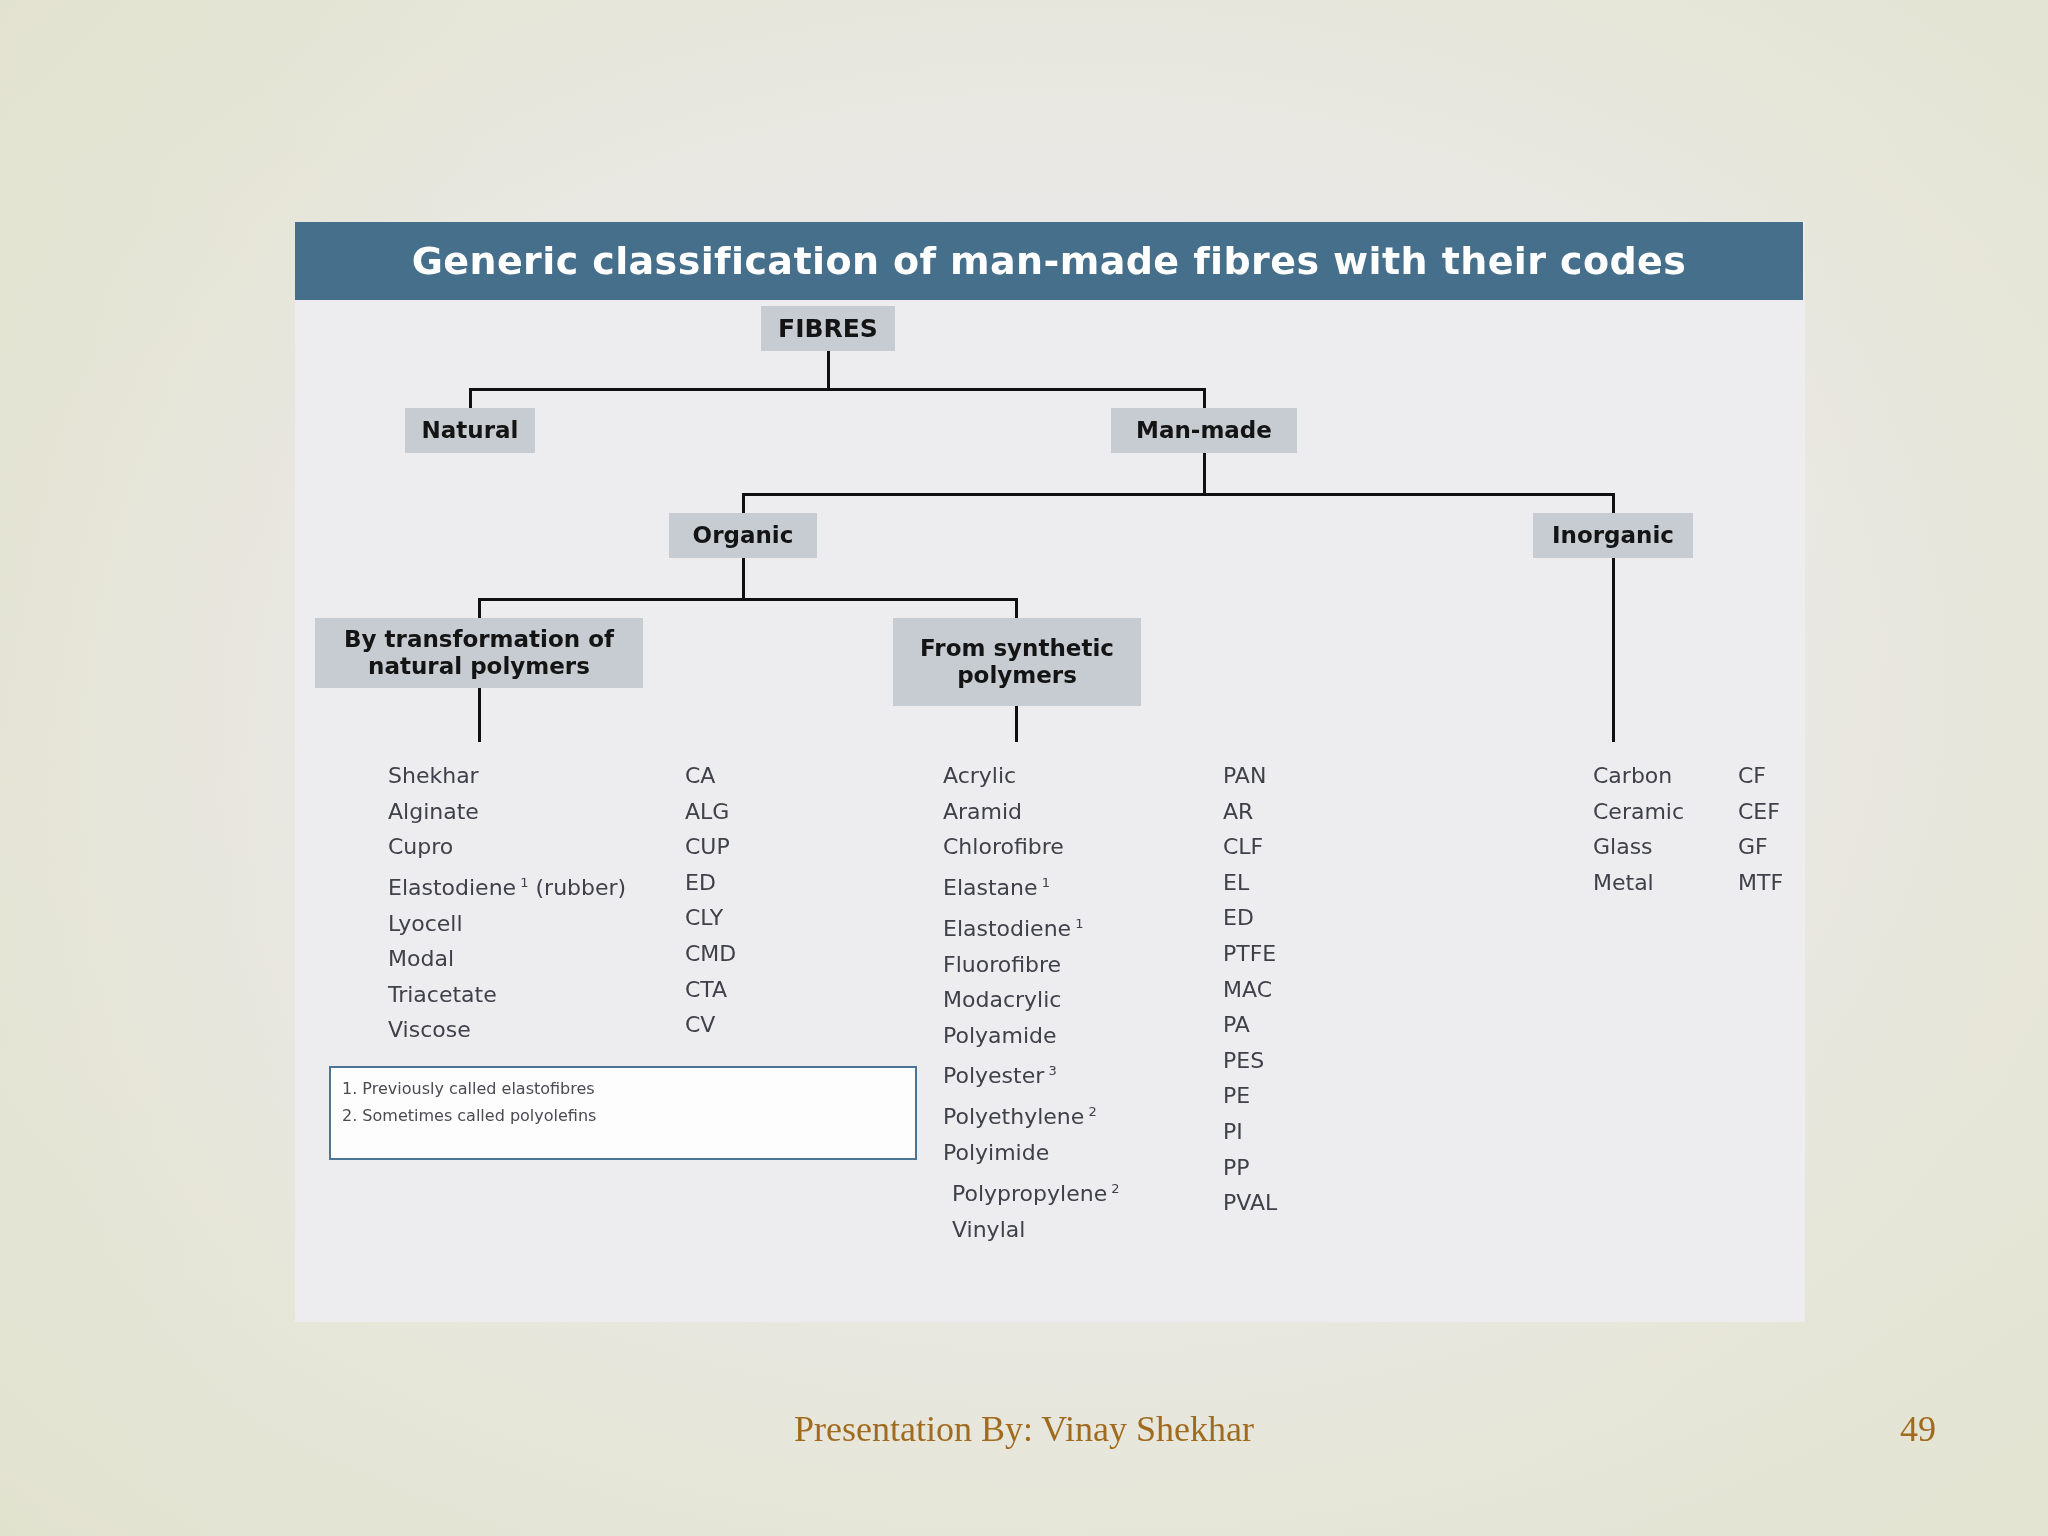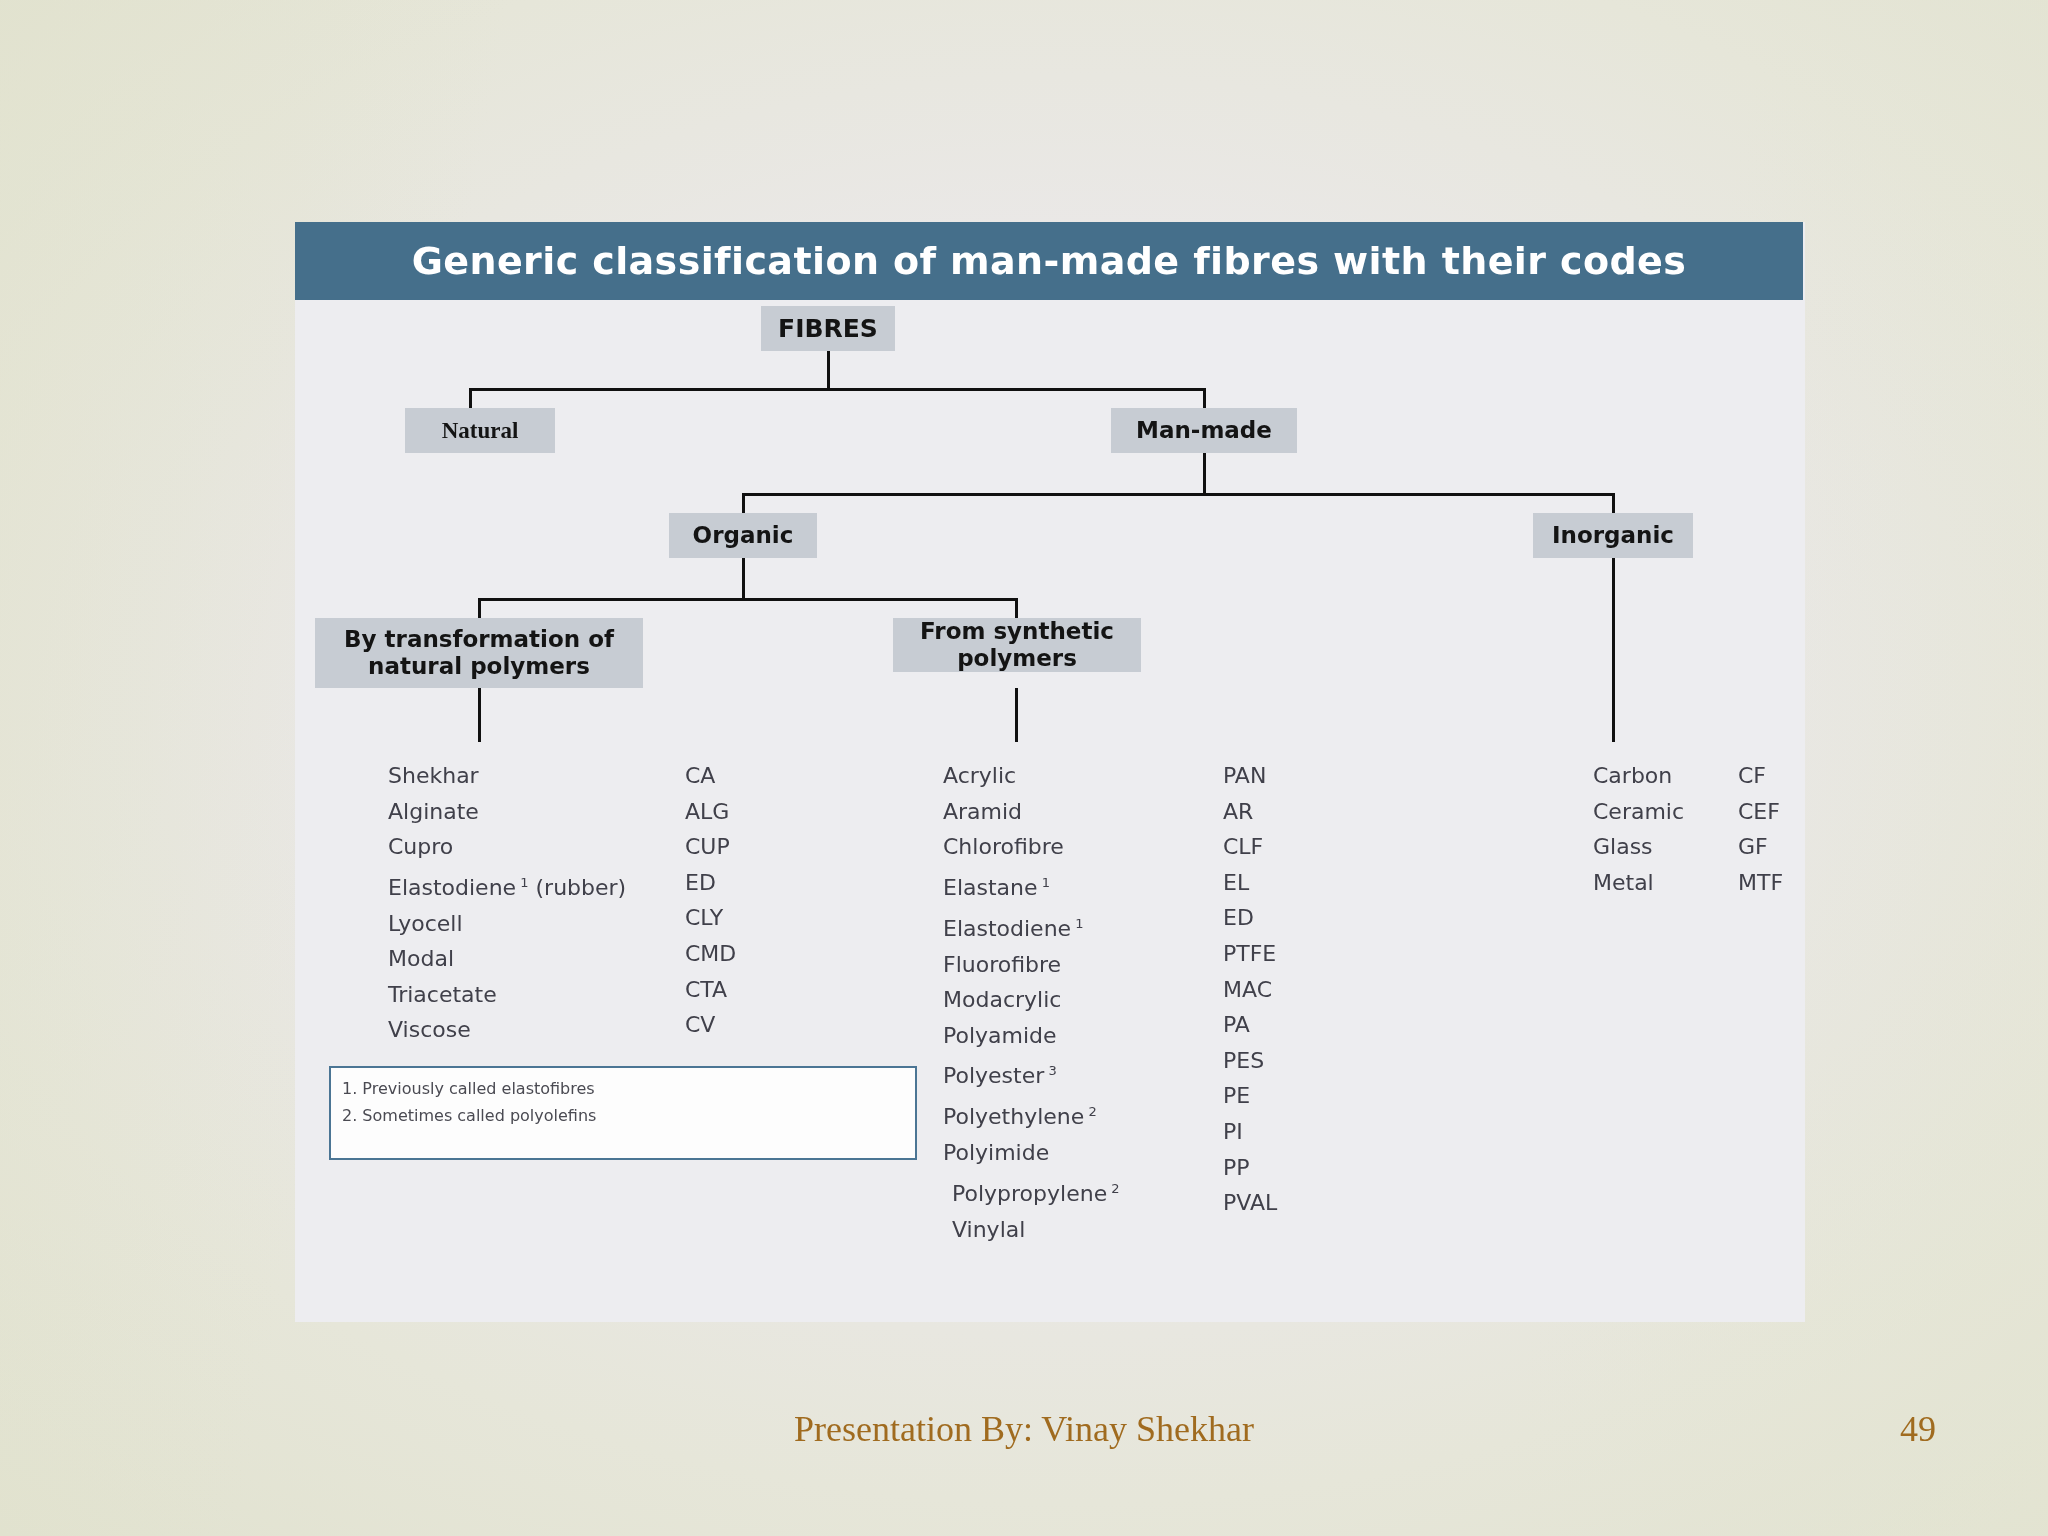--- a/index.html
+++ b/index.html
@@ -77,26 +77,26 @@
     font-weight: bold;
     display: flex;
     align-items: center;
     justify-content: center;
     text-align: center;
     line-height: 1.18;
     box-sizing: border-box;
   }
 
   .n-fibres   { left: 466px; top: 6px;   width: 134px; height: 45px; font-size: 25px; }
-  .n-natural  { left: 110px; top: 108px; width: 150px; height: 45px; font-size: 23px; font-family: Liberation Serif, serif; }
+  .n-natural  { left: 110px; top: 108px; width: 130px; height: 45px; font-size: 23px; }
   .n-manmade  { left: 816px; top: 108px; width: 186px; height: 45px; font-size: 23px; }
   .n-organic  { left: 374px; top: 213px; width: 148px; height: 45px; font-size: 23px; }
   .n-inorg    { left: 1238px; top: 213px; width: 160px; height: 45px; font-size: 23px; }
   .n-bytrans  { left: 20px;  top: 318px; width: 328px; height: 70px; font-size: 23px; padding: 0 6px;}
-  .n-fromsyn  { left: 598px; top: 318px; width: 248px; height: 54px; font-size: 23px; padding: 0 6px;}
+  .n-fromsyn  { left: 598px; top: 318px; width: 248px; height: 88px; font-size: 23px; padding: 0 6px;}
 
   .ln { position: absolute; background: #101010; }
   .ln.v { width: 3px; }
   .ln.h { height: 3px; }
 
   
   .col {
     position: absolute;
     font-family: "DejaVu Sans", sans-serif;
     font-size: 22px;

